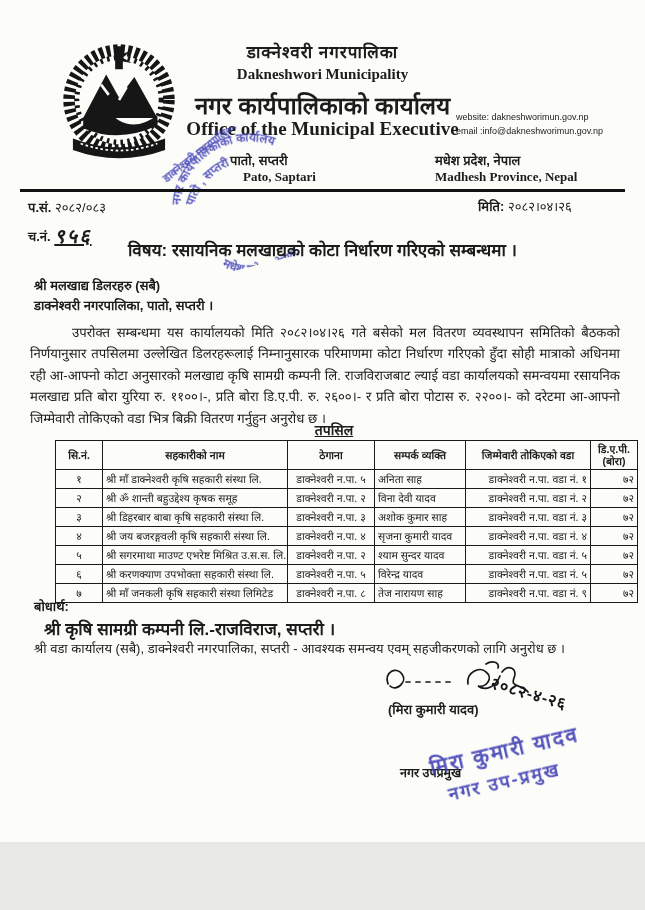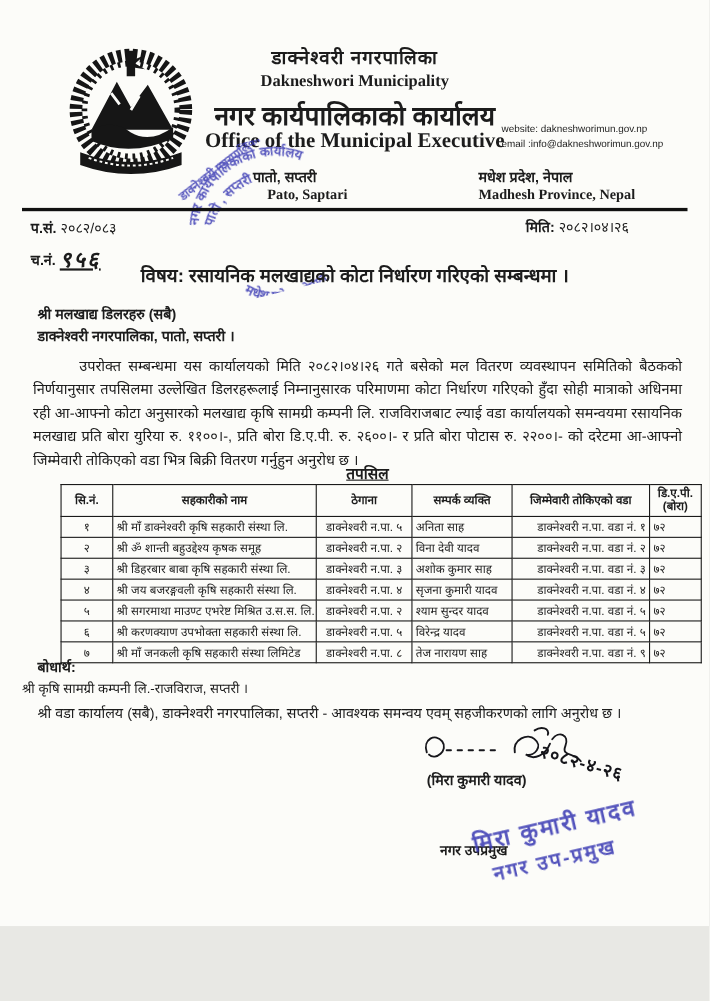--- a/index.html
+++ b/index.html
@@ -50,24 +50,24 @@
   table.qt th,table.qt td{
     border:1.2px solid #1a1a1a;padding:1px 3px;overflow:hidden;white-space:nowrap;
   }
   table.qt th{font-weight:bold;text-align:center;height:26px;line-height:1.15;}
   table.qt td{height:16px;}
   .c-sn{width:40px;text-align:center;}
   .c-name{width:178px;text-align:left;}
   .c-addr{width:80px;text-align:center;}
   .c-cont{width:84px;text-align:left;}
   .c-ward{width:118px;text-align:right;}
-  .c-dap{width:40px;text-align:left;}
+  .c-dap{width:40px;text-align:right;}
 
   .bodh-t{left:34px;top:597px;font-size:13px;}
-  .bodh-1{left:20px;top:617px;font-size:12px;}
+  .bodh-1{left:44px;top:617px;font-size:17px;font-weight:bold;}
   .bodh-2{left:34px;top:639px;font-size:13px;}
 
   .sig-name{left:388px;top:700px;font-size:13px;}
   .sig-title{left:400px;top:720px;font-size:12.5px;margin-top:44px;}
   .sig-date{
     left:490px;top:682px;font-size:16px;font-weight:bold;
     transform:rotate(16deg);letter-spacing:1px;color:#15151a;
   }
 
   .stamp-blue{color:#3c3cb4;}

